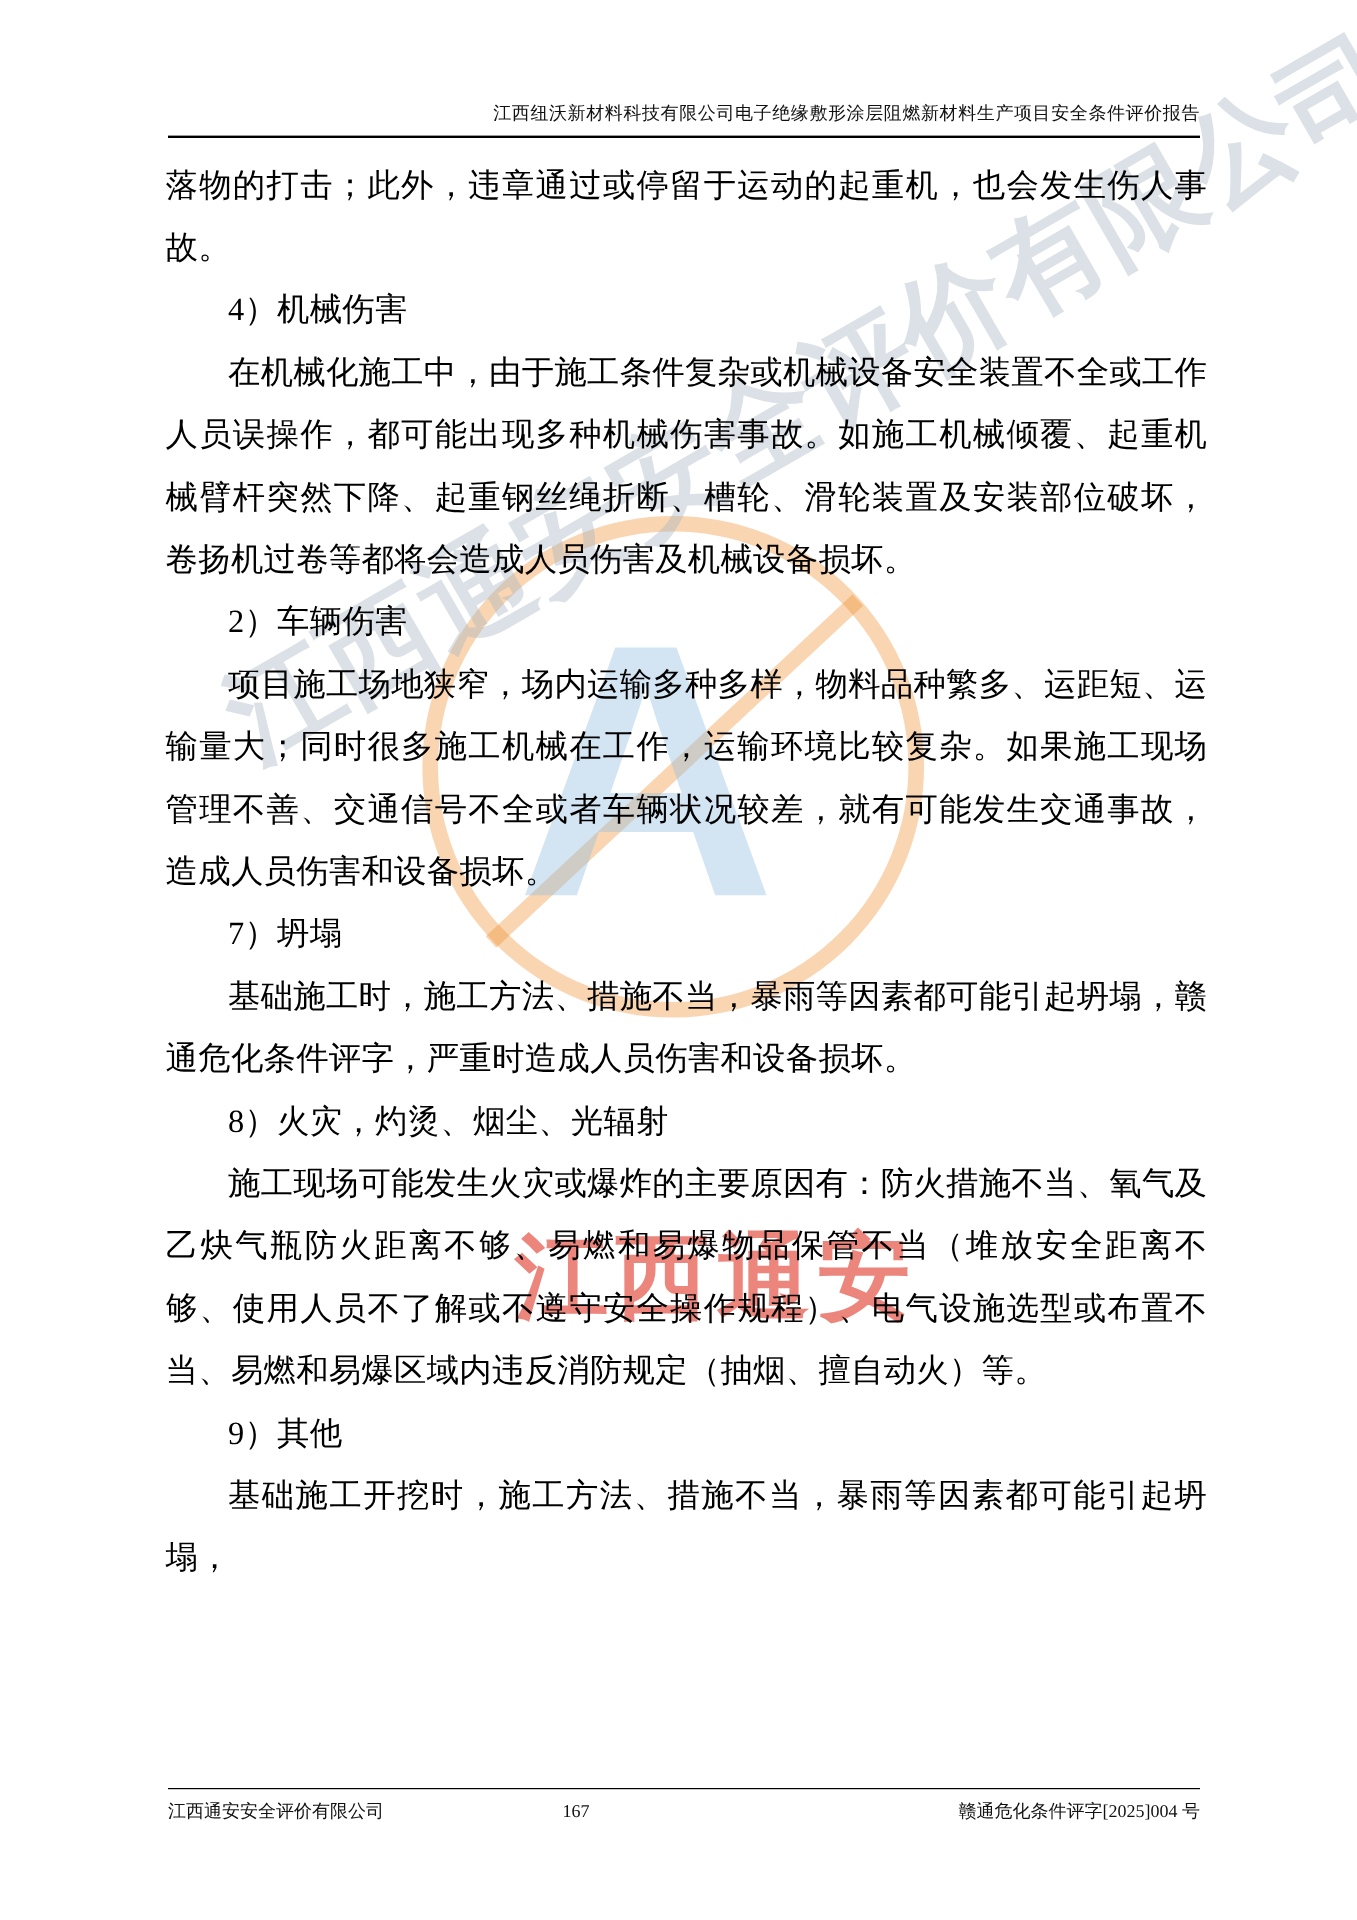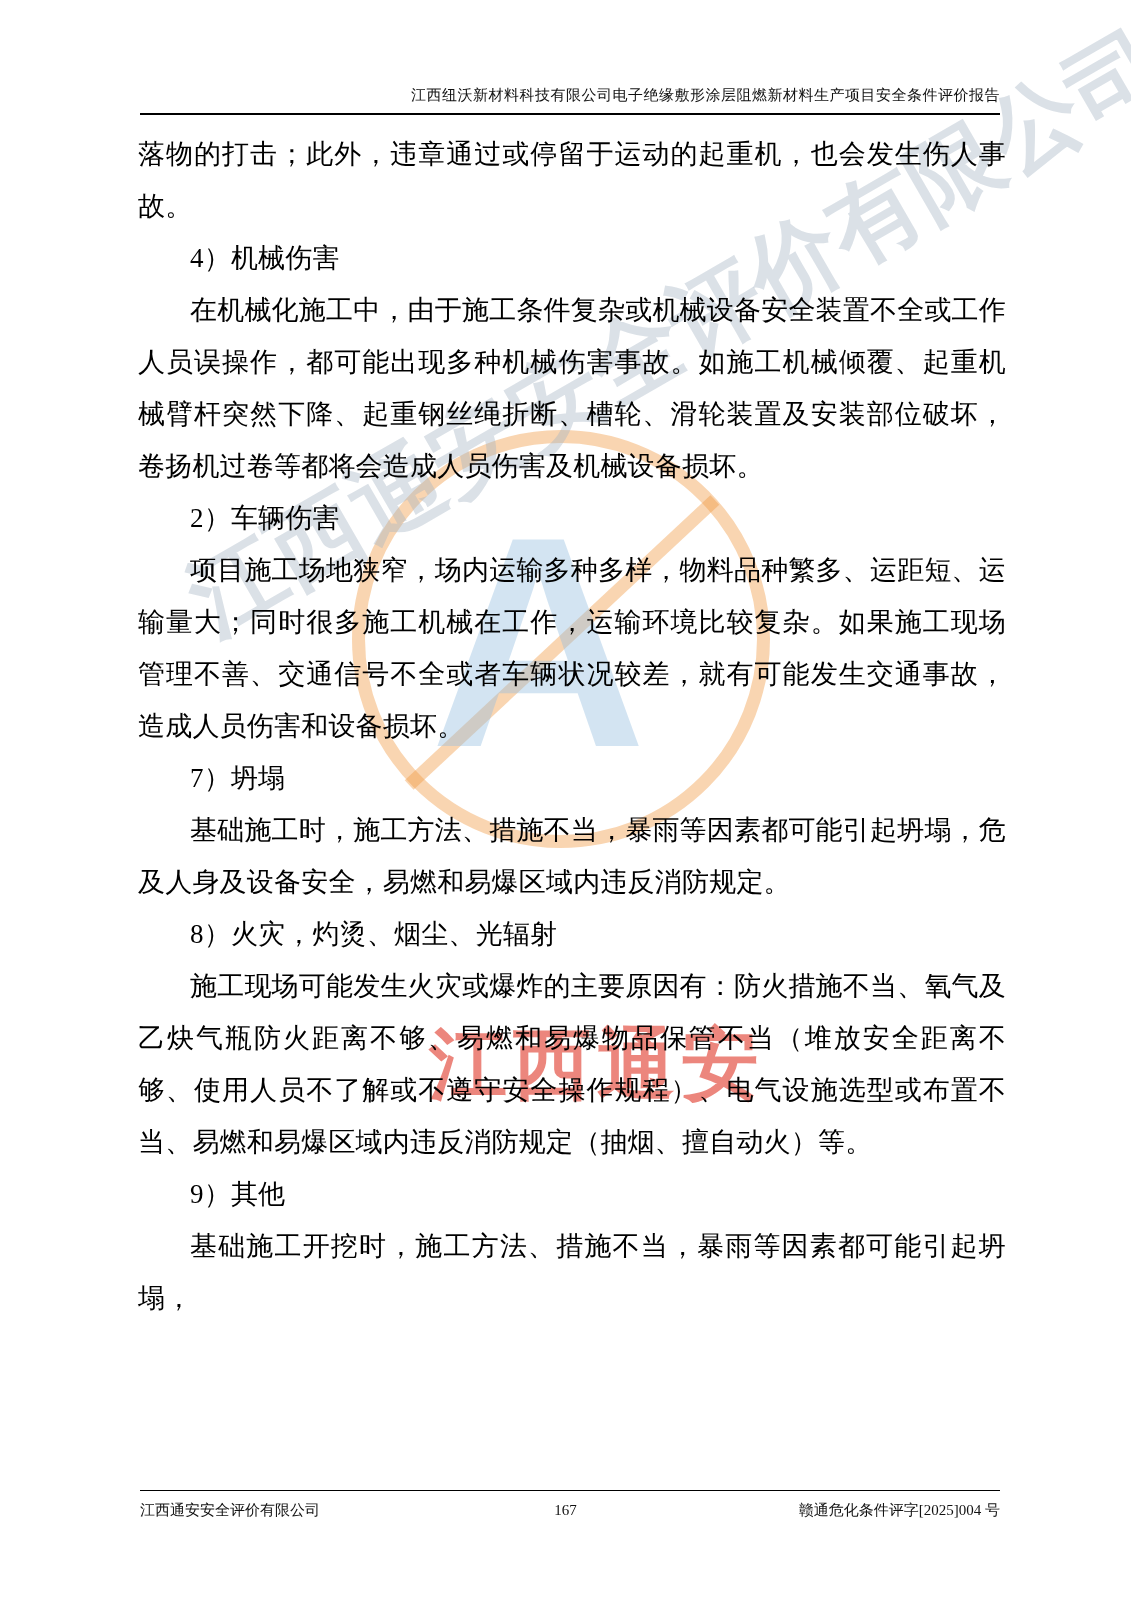--- a/index.html
+++ b/index.html
@@ -154,21 +154,21 @@
     justify-content: space-between;
     align-items: center;
     font-size: 15px;
     line-height: 24px;
     color: #111;
   }
   .footer-center {
     position: absolute;
     left: 0;
     top: 1498px;
-    width: 1131px;
+    width: 960px;
     text-align: center;
     font-size: 15px;
     line-height: 24px;
     color: #111;
   }
 </style>
 </head>
 <body>
 
 <div class="page">
@@ -188,21 +188,21 @@
     </div>
     <div class="header-rule"></div>
 
     <div class="body">
       <p class="para">落物的打击；此外，违章通过或停留于运动的起重机，也会发生伤人事故。</p>
       <p class="para indent">4）机械伤害</p>
       <p class="para indent">在机械化施工中，由于施工条件复杂或机械设备安全装置不全或工作人员误操作，都可能出现多种机械伤害事故。如施工机械倾覆、起重机械臂杆突然下降、起重钢丝绳折断、槽轮、滑轮装置及安装部位破坏，卷扬机过卷等都将会造成人员伤害及机械设备损坏。</p>
       <p class="para indent">2）车辆伤害</p>
       <p class="para indent">项目施工场地狭窄，场内运输多种多样，物料品种繁多、运距短、运输量大；同时很多施工机械在工作，运输环境比较复杂。如果施工现场管理不善、交通信号不全或者车辆状况较差，就有可能发生交通事故，造成人员伤害和设备损坏。</p>
       <p class="para indent">7）坍塌</p>
-      <p class="para indent">基础施工时，施工方法、措施不当，暴雨等因素都可能引起坍塌，危及人身及设备安全，易燃和易爆区域内违反消防规定。</p>
+      <p class="para indent">基础施工时，施工方法、措施不当，暴雨等因素都可能引起坍塌，赣通危化条件评字，严重时造成人员伤害和设备损坏。</p>
       <p class="para indent">8）火灾，灼烫、烟尘、光辐射</p>
       <p class="para indent">施工现场可能发生火灾或爆炸的主要原因有：防火措施不当、氧气及乙炔气瓶防火距离不够、易燃和易爆物品保管不当（堆放安全距离不够、使用人员不了解或不遵守安全操作规程）、电气设施选型或布置不当、易燃和易爆区域内违反消防规定（抽烟、擅自动火）等。</p>
       <p class="para indent">9）其他</p>
       <p class="para indent">基础施工开挖时，施工方法、措施不当，暴雨等因素都可能引起坍塌，</p>
     </div>
 
     <div class="footer-rule"></div>
     <div class="footer">
       <div>江西通安安全评价有限公司</div>
       <div>赣通危化条件评字[2025]004 号</div>

